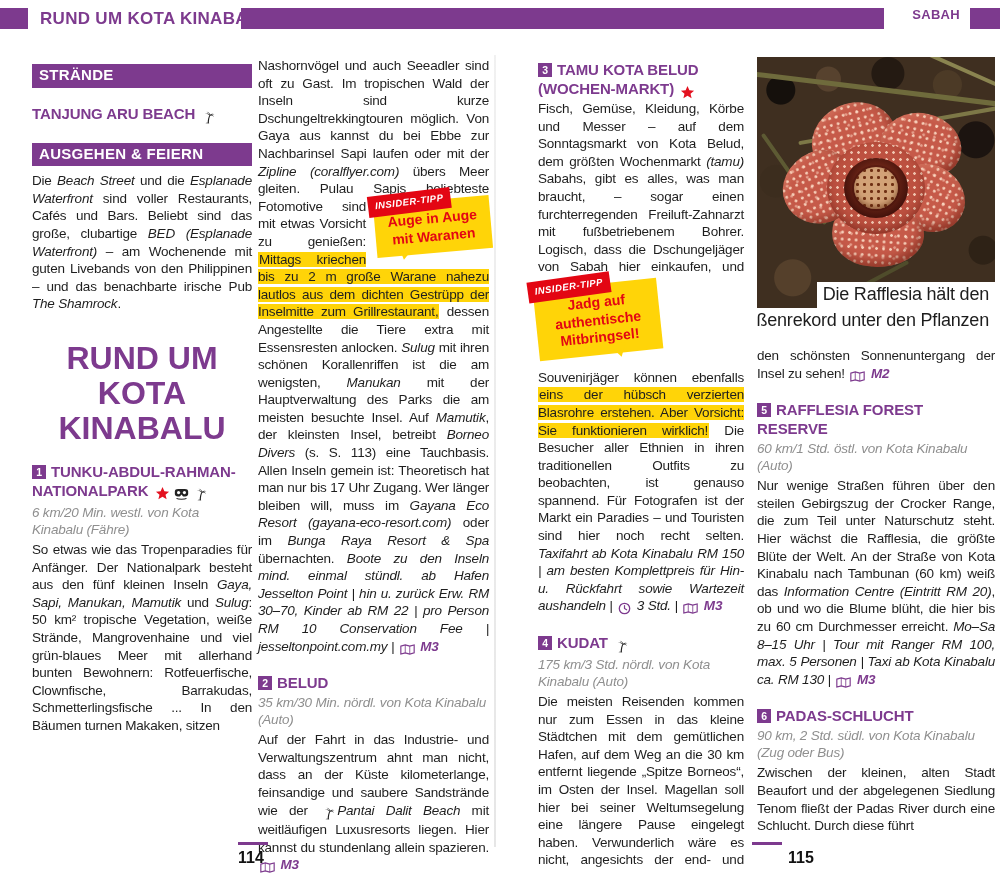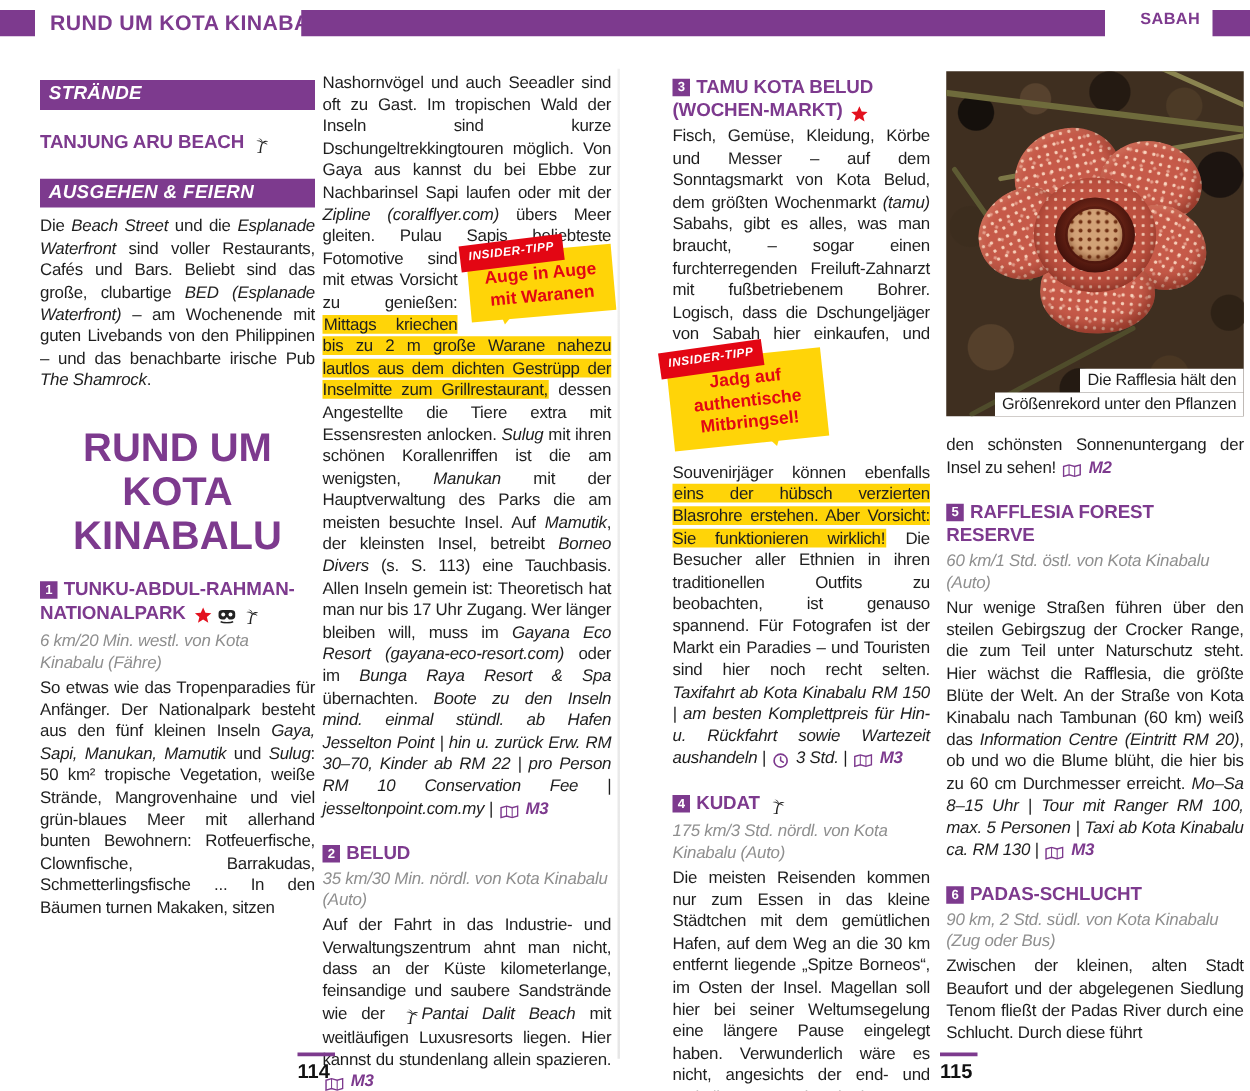--- a/index.html
+++ b/index.html
@@ -21,21 +21,21 @@
           background:linear-gradient(180deg,#ececec,#dedede);opacity:.75;}
 
   
   .col{position:absolute;text-align:justify;font-size:13.5px;line-height:17.6px;letter-spacing:-0.2px;}
   #col1{left:32px;top:64px;width:220px;}
   #col2{left:258px;top:57px;width:231px;}
   #col3{left:538px;top:60px;width:206px;}
   #col4{left:757px;top:57px;width:238px;}
 
   .pbox{background:var(--purple);color:#fff;font-weight:bold;font-size:15px;letter-spacing:.3px;
-        padding:2px 7px 4px;margin:0 0 6px;text-align:left;font-style:italic;}
+        padding:2px 7px 4px;margin:0 0 6px;text-align:left;}
   .mt{margin-top:18px;}
   .para{margin:0 0 2px;}
   .sec{margin-top:16px;}
   .sec:first-child{margin-top:0;}
   .sec-head{color:var(--purple);font-weight:bold;font-size:15px;line-height:19px;text-align:left;letter-spacing:-0.1px;}
   .badge{display:inline-block;width:14px;height:14px;background:var(--purple);color:#fff;
          font-size:10.5px;line-height:14px;text-align:center;margin-right:5px;vertical-align:1px;}
   .sub{color:var(--gray);font-style:italic;font-size:13.5px;line-height:17px;margin:2px 0 3px;text-align:left;}
   .it{font-style:italic;}
   .hl{background:var(--yellow);padding:0 1px;}
@@ -90,28 +90,28 @@
   .p4{left:44px;top:96px;width:92px;height:64px;border-radius:50% 50% 55% 45%/45% 48% 55% 52%;transform:rotate(4deg);}
   .p5{left:-6px;top:44px;width:78px;height:72px;border-radius:55% 45% 50% 50%/50% 55% 45% 50%;transform:rotate(-24deg);}
   .ring{position:absolute;left:39px;top:35px;width:98px;height:92px;border-radius:50%;background-color:#bd5140;
     background-image:radial-gradient(rgba(255,228,205,.8) 1px,transparent 1.6px);background-size:7px 7px;
     box-shadow:inset 0 -4px 10px rgba(90,20,10,.5);}
   .hole{position:absolute;left:50%;top:50%;transform:translate(-50%,-50%);width:64px;height:60px;border-radius:50%;
     background:radial-gradient(circle at 50% 45%, #7a2c1b 0 30%, #40100a 75%);}
   .disk{position:absolute;left:50%;top:50%;transform:translate(-50%,-50%);width:44px;height:42px;border-radius:50%;
     background-color:#d2a277;background-image:radial-gradient(#6f3014 1.2px,transparent 1.9px);background-size:7px 7px;
     box-shadow:0 0 0 2px rgba(60,15,8,.35), inset 0 -3px 5px rgba(90,35,10,.5);}
-  .photo-caption{position:absolute;right:0;bottom:0;font-size:13px;line-height:1.25;letter-spacing:-0.2px;}
+  .photo-caption{position:absolute;right:0;bottom:0;font-size:18px;line-height:1.25;letter-spacing:-0.2px;}
   .photo-caption span{display:block;background:#fff;width:max-content;margin-left:auto;padding:1px 6px 2px;color:#1d1d1d;}
 
   
   .pagedash{position:absolute;width:30px;height:3px;background:var(--purple);}
   .pagenum{position:absolute;font-size:16px;font-weight:bold;color:#111;}
   #dash114{left:238px;top:842px;} #pn114{left:238px;top:849px;}
-  #dash115{left:752px;top:842px;} #pn115{left:752px;top:849px;}
+  #dash115{left:752px;top:842px;} #pn115{left:788px;top:849px;}
 </style>
 </head>
 <body>
 
 <div class="page">
 
   <div class="hdr-sq left"></div>
   <div class="hdr-label left">RUND UM KOTA KINABALU</div>
   <div class="hdr-bar"></div>
   <div class="hdr-label right">SABAH</div>

